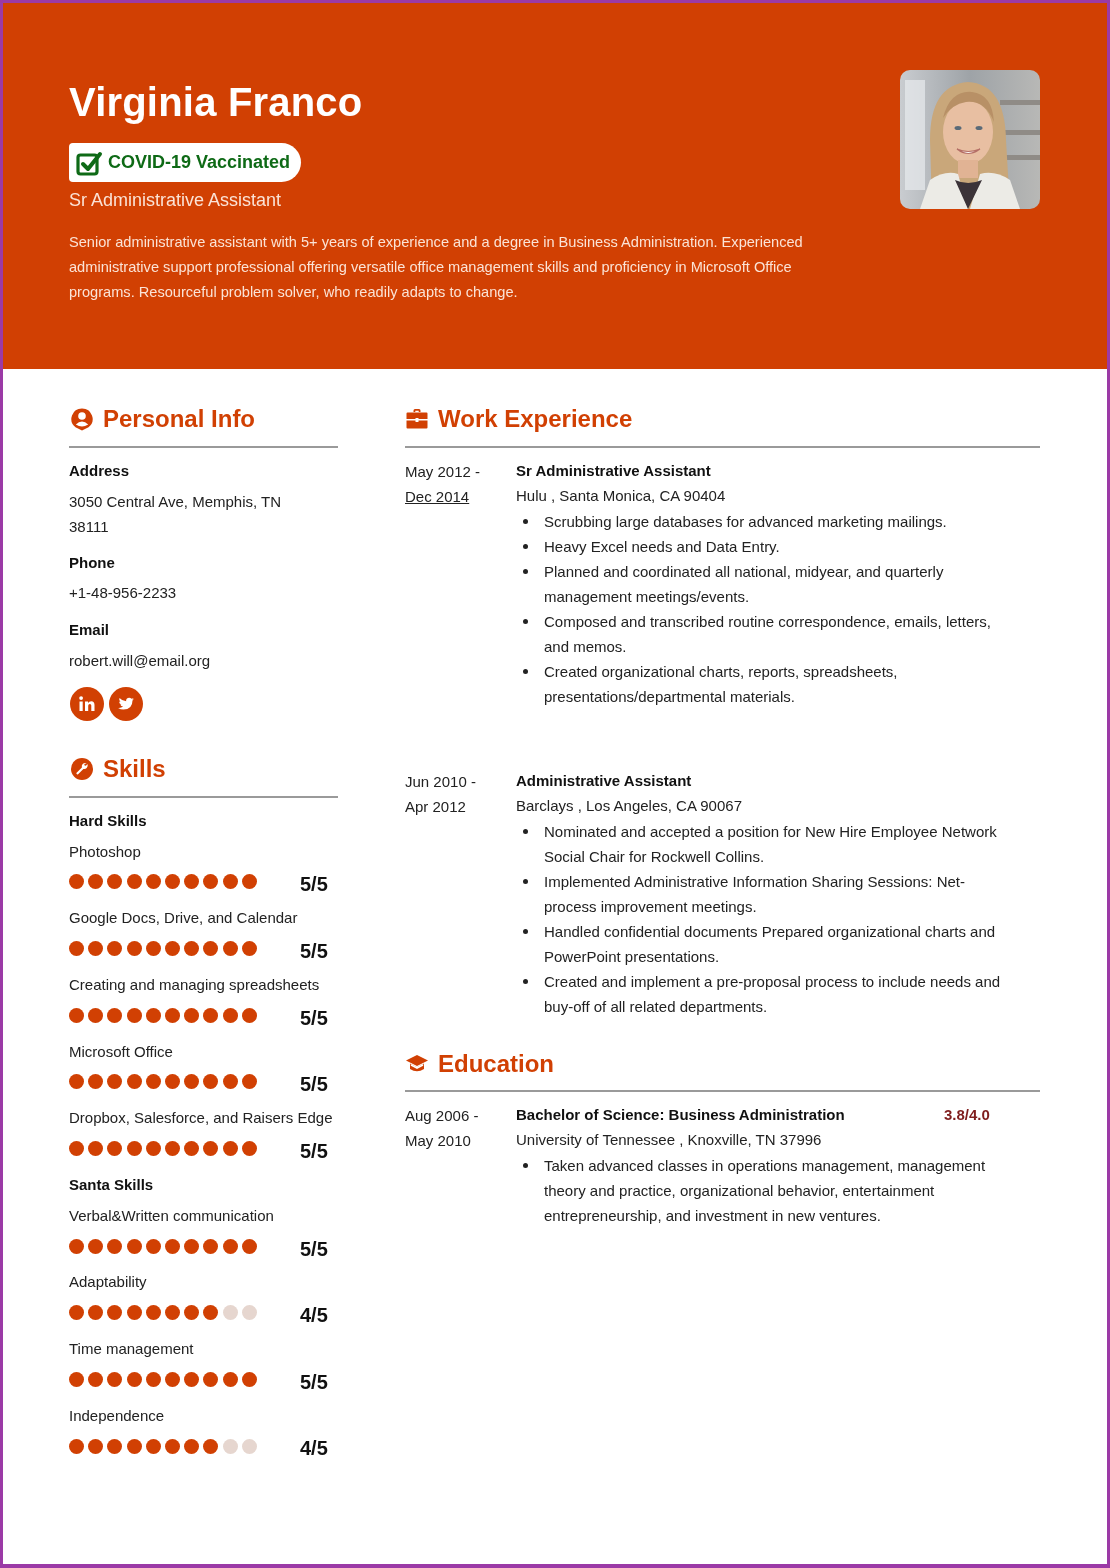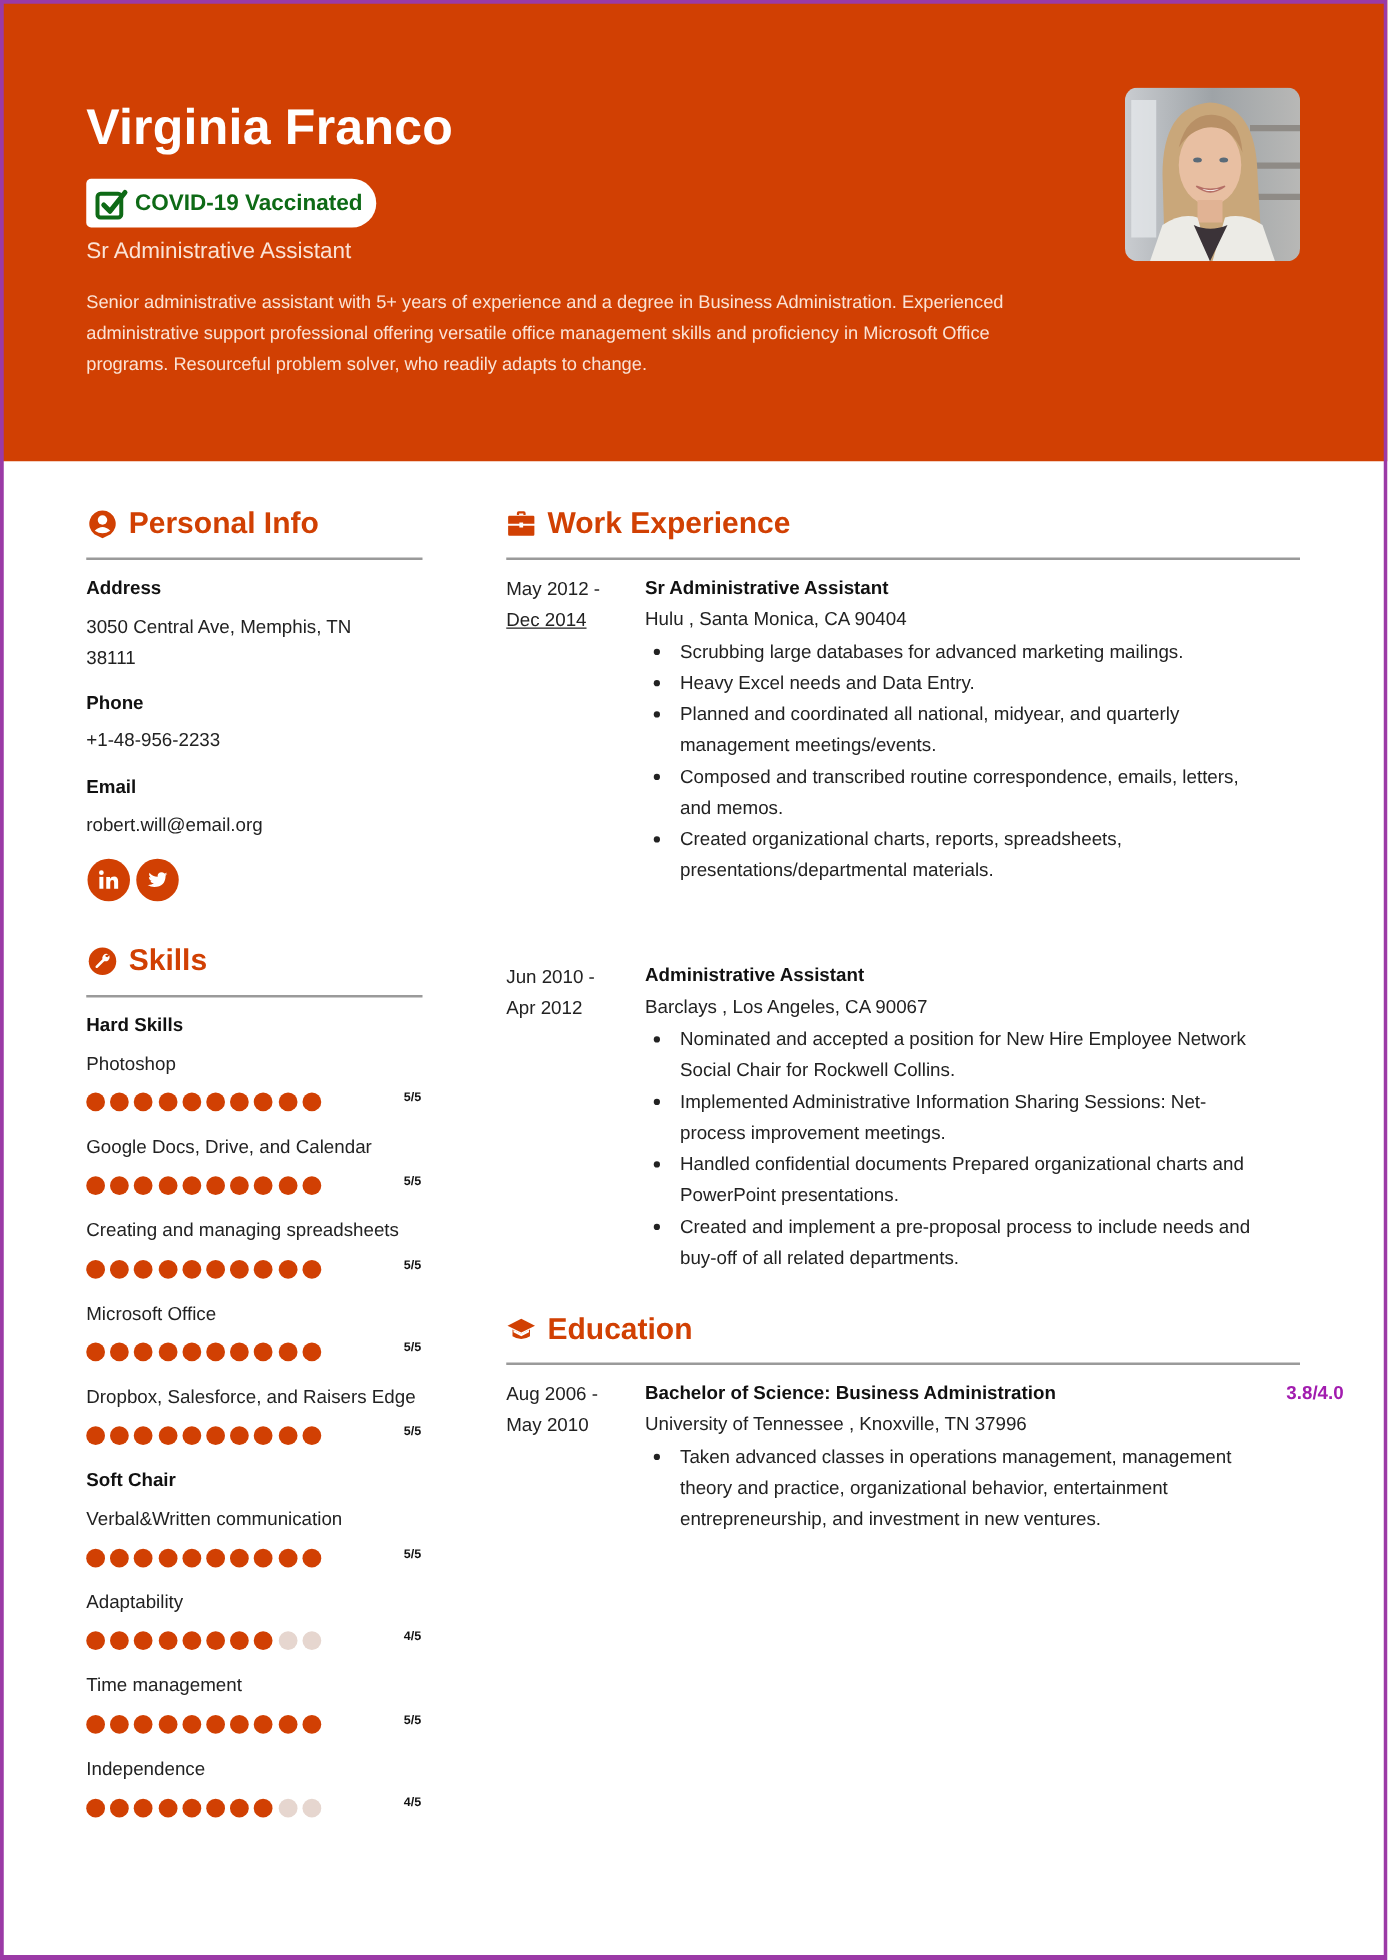--- a/index.html
+++ b/index.html
@@ -60,34 +60,34 @@
   .social svg { width: 20px; height: 20px; }
 
   .skill-group { position: absolute; left: 69px; font-size: 15px; font-weight: bold; color: #111; }
   .skill-name { position: absolute; left: 69px; font-size: 15px; color: #222; }
   .dots { position: absolute; left: 69px; display: flex; gap: 0px; }
   .dot {
     width: 15px; height: 15px; border-radius: 50%; margin-right: 4.2px;
     background: #e6d6cf;
   }
   .dot.on { background: #d14003; }
-  .score { position: absolute; left: 300px; width: 37px; text-align: right; font-size: 10px; font-weight: bold; color: #111; }
+  .score { position: absolute; left: 300px; width: 37px; font-size: 20px; font-weight: bold; color: #111; }
 
   .date { position: absolute; left: 405px; font-size: 15px; color: #222; line-height: 25px; }
   .job-title { position: absolute; left: 516px; font-size: 15px; font-weight: bold; color: #111; }
   .company { position: absolute; left: 516px; font-size: 15px; color: #222; }
   .bullets { position: absolute; left: 516px; width: 500px; list-style: none; }
   .bullets li {
     position: relative; padding-left: 28px; font-size: 15px; line-height: 25px; color: #222;
   }
   .bullets li::before {
     content: ""; position: absolute; left: 7px; top: 10px;
     width: 5px; height: 5px; border-radius: 50%; background: #222;
   }
-  .gpa { position: absolute; left: 1012px; width: 80px; text-align: center; font-size: 15px; font-weight: bold; color: #a21caf; }
+  .gpa { position: absolute; left: 944px; width: 80px; text-align: left; font-size: 15px; font-weight: bold; color: #7f1d1d; }
 </style>
 </head>
 <body>
 
 <div class="frame"></div>
 
 <div class="header">
   <div class="name">Virginia Franco</div>
   <div class="badge">
     <svg viewBox="0 0 28 28">
@@ -235,21 +235,21 @@
     <span class="dot on"></span>
     <span class="dot on"></span>
     <span class="dot on"></span>
     <span class="dot on"></span>
     <span class="dot on"></span>
     <span class="dot on"></span>
     <span class="dot on"></span>
   </div>
 <div class="score" style="top:1140px;">5/5</div>
 
-<div class="skill-group" style="top:1176px;">Soft Chair</div>
+<div class="skill-group" style="top:1176px;">Santa Skills</div>
 
 <div class="skill-name" style="top:1207px;">Verbal&amp;Written communication</div>
 <div class="dots" style="top:1239px;">
     <span class="dot on"></span>
     <span class="dot on"></span>
     <span class="dot on"></span>
     <span class="dot on"></span>
     <span class="dot on"></span>
     <span class="dot on"></span>
     <span class="dot on"></span>

